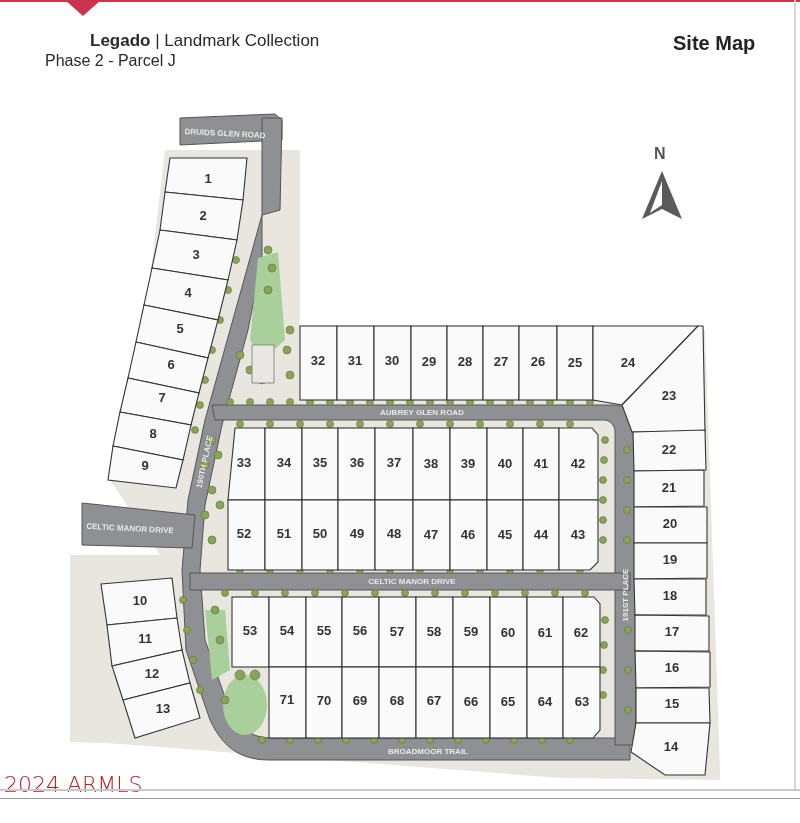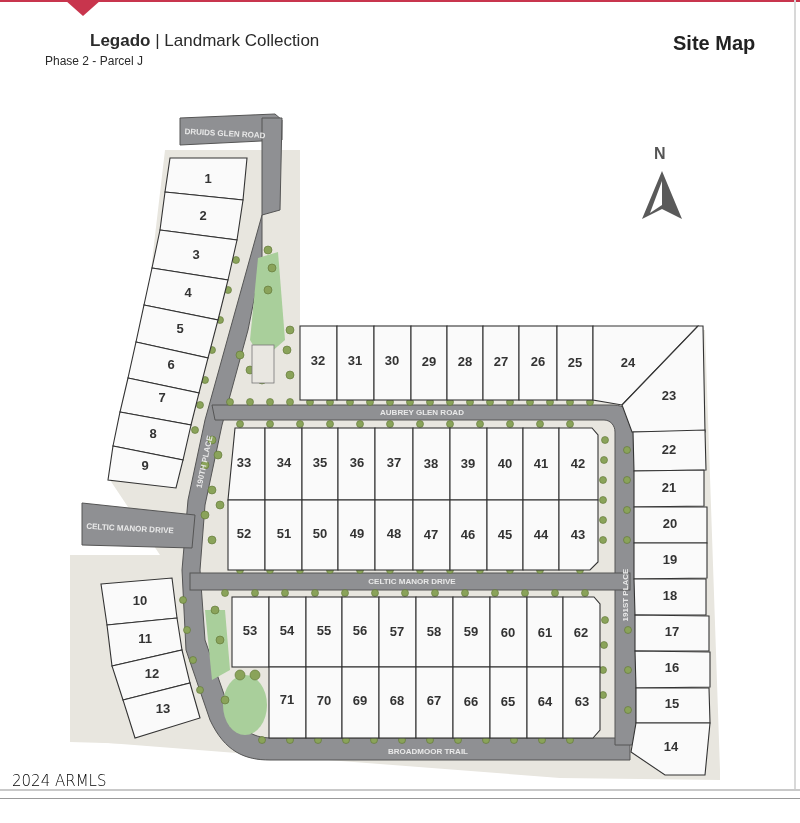--- a/index.html
+++ b/index.html
@@ -4,28 +4,28 @@
 <style>
   html, body { margin: 0; padding: 0; }
   body { width: 800px; height: 823px; background: #ffffff; position: relative; overflow: hidden; font-family: "Liberation Sans", sans-serif; }
   .top-bar { position: absolute; left: 0; top: 0; width: 800px; height: 2px; background: #c8354d; }
   .top-marker { position: absolute; left: 65px; top: 0; width: 0; height: 0; border-left: 18px solid transparent; border-right: 18px solid transparent; border-top: 16px solid #c8354d; }
   .right-edge { position: absolute; right: 4px; top: 0; width: 2px; height: 790px; background: #d8d8d8; }
   .bottom-edge { position: absolute; left: 0; top: 789px; width: 800px; height: 2px; background: #c9c9c9; }
   .bottom-line2 { position: absolute; left: 0; top: 798px; width: 800px; height: 1px; background: #9a9a9a; }
   .header-title { position: absolute; left: 45px; top: 31px; font-size: 17px; color: #2a2a2a; line-height: 20px; margin-left: 45px; }
   .header-title b { font-weight: bold; }
-  .header-sub { position: absolute; left: 45px; top: 51px; font-size: 12px; color: #2a2a2a; line-height: 20px; }
+  .header-sub { position: absolute; left: 45px; top: 51px; font-size: 16px; color: #2a2a2a; line-height: 20px; }
   .site-map-label { position: absolute; left: 673px; top: 32px; font-size: 20px; font-weight: bold; color: #222; }
   .north { position: absolute; left: 640px; top: 145px; width: 46px; height: 80px; }
   .north-n { position: absolute; left: 14px; top: 0; font-size: 16px; font-weight: bold; color: #555; }
   svg.map { position: absolute; left: 0; top: 0; }
   .lot-num { font-family: "Liberation Sans", sans-serif; font-size: 13px; font-weight: bold; fill: #333; text-anchor: middle; dominant-baseline: middle; }
   .road-label { font-family: "Liberation Sans", sans-serif; font-size: 8px; font-weight: bold; fill: #e8e8e8; text-anchor: middle; dominant-baseline: middle; }
-  .watermark { position: absolute; left: 12px; top: 772px; font-size: 15px; color: #000000; letter-spacing: 0px; font-family: "DejaVu Sans", sans-serif; font-weight: 300; }
+  .watermark { position: absolute; left: 4px; top: 772px; font-size: 22px; color: #b91c1c; letter-spacing: 0px; font-family: "DejaVu Sans", sans-serif; font-weight: 300; }
 </style>
 </head>
 <body>
 
 <div class="top-bar"></div>
 <div class="top-marker"></div>
 <div class="right-edge"></div>
 
 <div class="header-title"><b>Legado</b><span> | </span><span>Landmark Collection</span></div>
 <div class="header-sub">Phase 2 - Parcel J</div>

